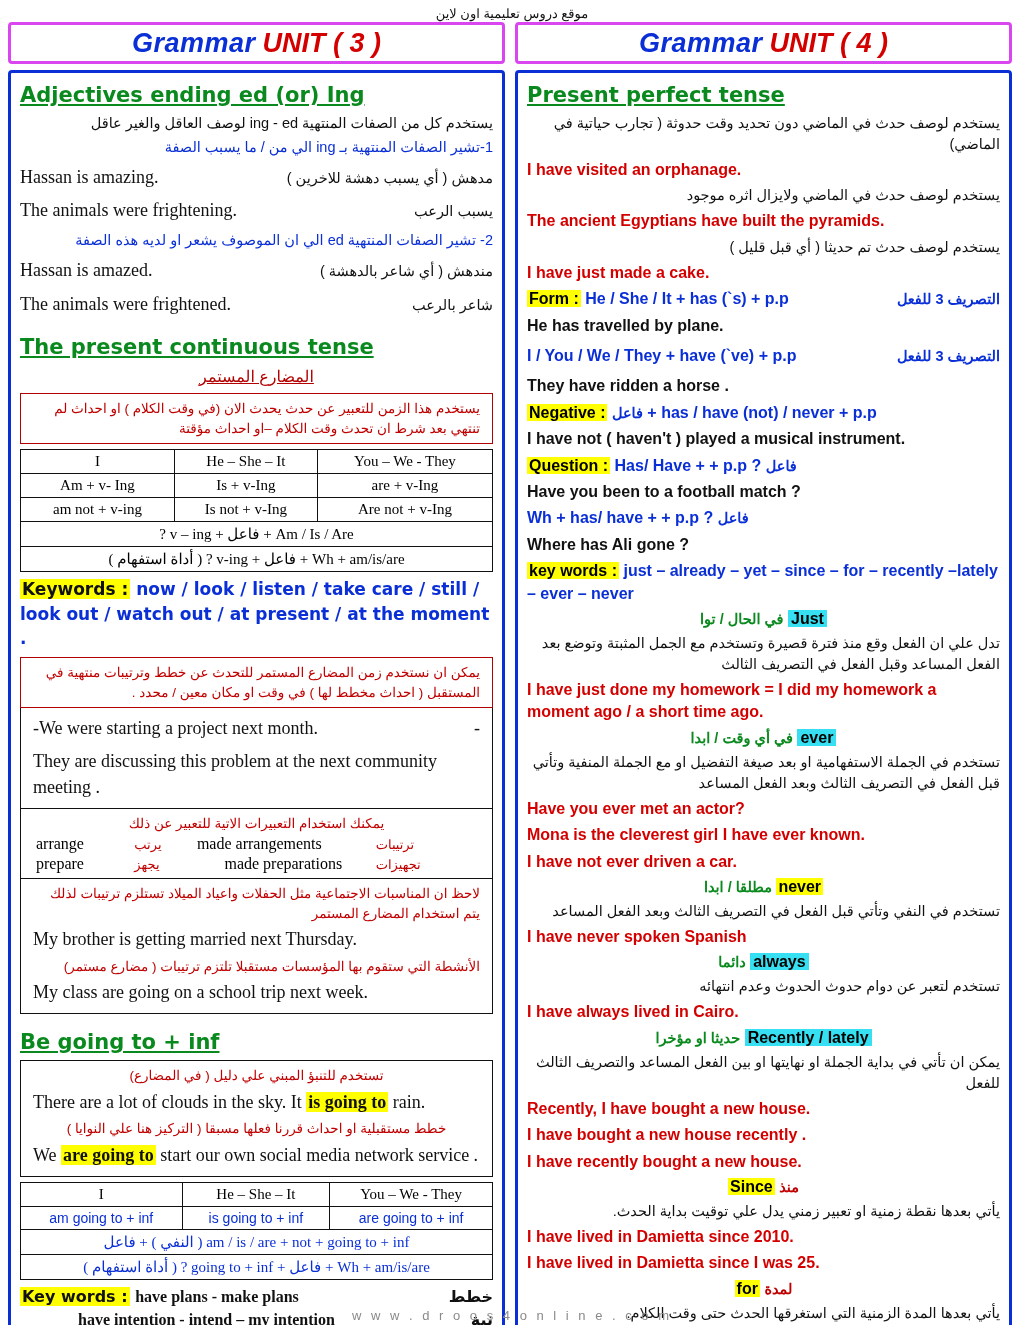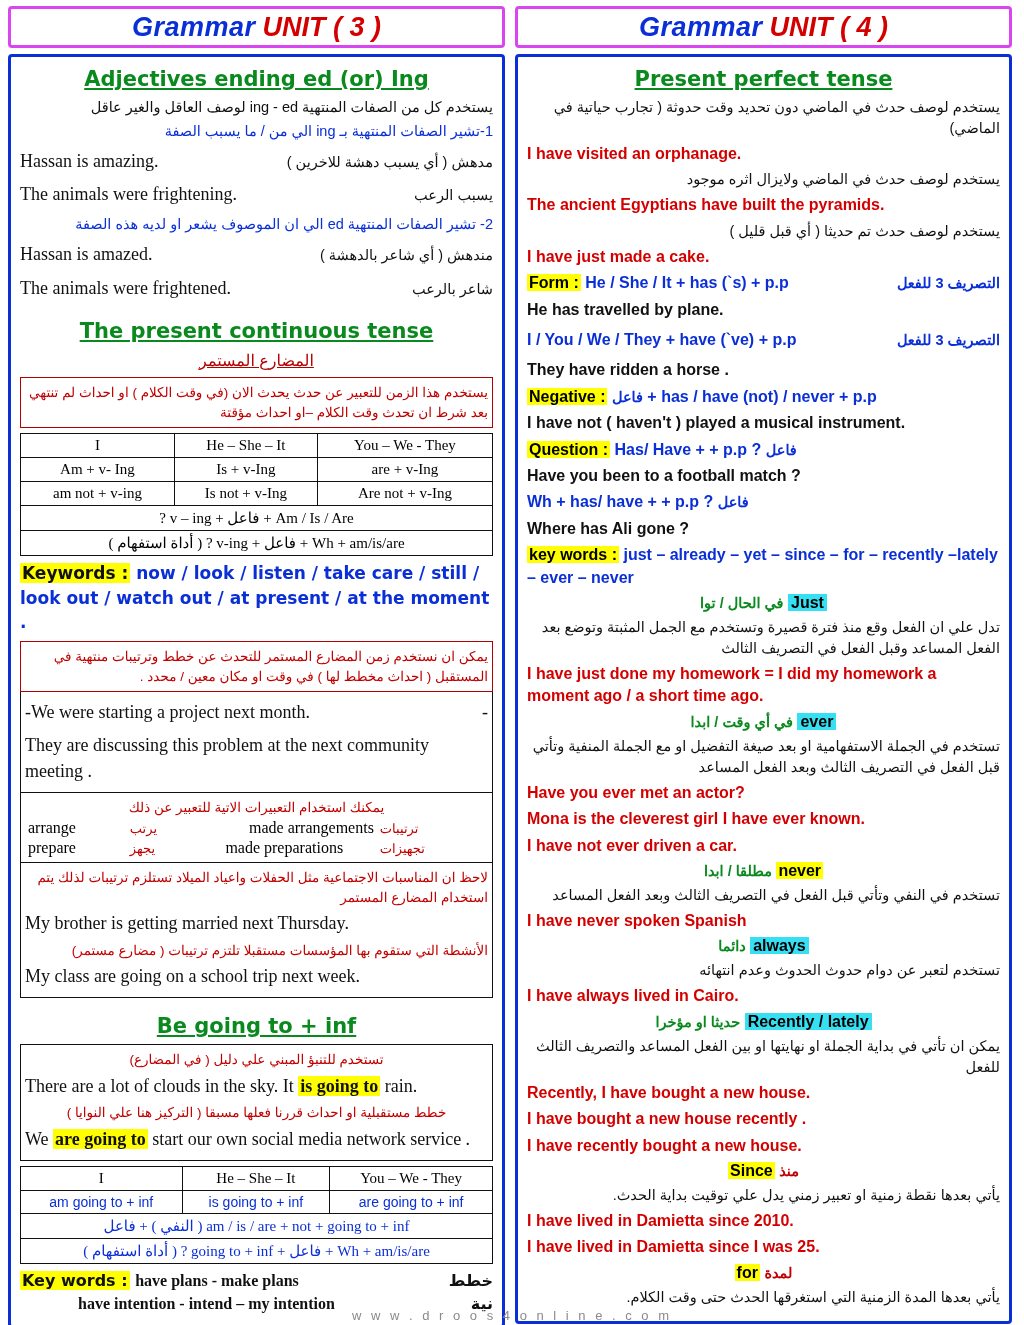--- a/index.html
+++ b/index.html
@@ -41,21 +41,21 @@
     border:3px solid #0a2fd6;
     border-radius:4px;
     padding:8px 9px 10px 9px;
     background:#fff;
   }
   .left-body { min-height:1235px; }
   .right-body { min-height:1235px; }
 
   h2.sec {
     color:#0a8a1e;
-    text-align:center;
+    text-align:left;
     font-size:21px;
     font-weight:bold;
     margin:2px 0 6px 0;
     text-decoration:underline;
     font-family:"DejaVu Sans", sans-serif;
   }
   .ar {
     direction:rtl; 
     font-size:14.5px; color:#111;
     margin:3px 0;
@@ -83,21 +83,21 @@
     text-align:center;
     font-size:15px;
     padding:3px 2px;
     font-family:"Liberation Serif", serif;
   }
   table.gt td.blue { color:#0a2fd6; font-family:"Liberation Sans", sans-serif; font-size:14px;}
   .mixed-cell { direction:rtl; }
 
   .note-box {
     border:1px solid #111;
-    padding:4px 4px;
+    padding:4px 12px;
     margin:5px 0;
   }
   .note-box .ar { margin:1px 0; font-size:13.5px; }
 
   .kw {
     color:#0a2fd6; font-weight:bold; font-size:17px; line-height:1.45;
     font-family:"DejaVu Sans", sans-serif;
   }
   .kw .hl-y { color:#111; }
 
@@ -109,20 +109,21 @@
     position:absolute; bottom:2px; left:0; right:0;
     text-align:center; color:#8a8a8a; font-size:13px; letter-spacing:3px;
   }
   .bold { font-weight:bold; }
 </style>
 </head>
 <body>
 
 <div class="page">
 
+  <div class="site-head">موقع دروس تعليمية اون لاين</div>
 
   <div class="cols">
 
     <div class="col">
 
       <div class="title-box">
         <span class="t1">Grammar</span>
         <span class="t2">UNIT ( 3 )</span>
       </div>
 
@@ -202,21 +203,21 @@
           <div class="en serif">They are discussing this problem at the next community meeting .</div>
         </div>
 
         <div class="note-box" style="border-top:none;margin-top:-5px;">
           <div class="ar red" style="text-align:center;">يمكنك استخدام التعبيرات الاتية للتعبير عن ذلك</div>
           <table class="wordtab">
             <tbody>
                 <tr>
               <td style="width:22%">arrange</td>
               <td class="ar-s" style="width:14%">يرتب</td>
-              <td style="width:40%;text-align:right;">made arrangements</td>
+              <td style="width:40%;text-align:left;">made arrangements</td>
               <td class="ar-s" style="width:24%">ترتيبات</td>
             </tr>
             <tr>
               <td>prepare</td>
               <td class="ar-s">يجهز</td>
               <td style="text-align:center;">made  preparations</td>
               <td class="ar-s">تجهيزات</td>
             </tr>
           </tbody>
             </table>

